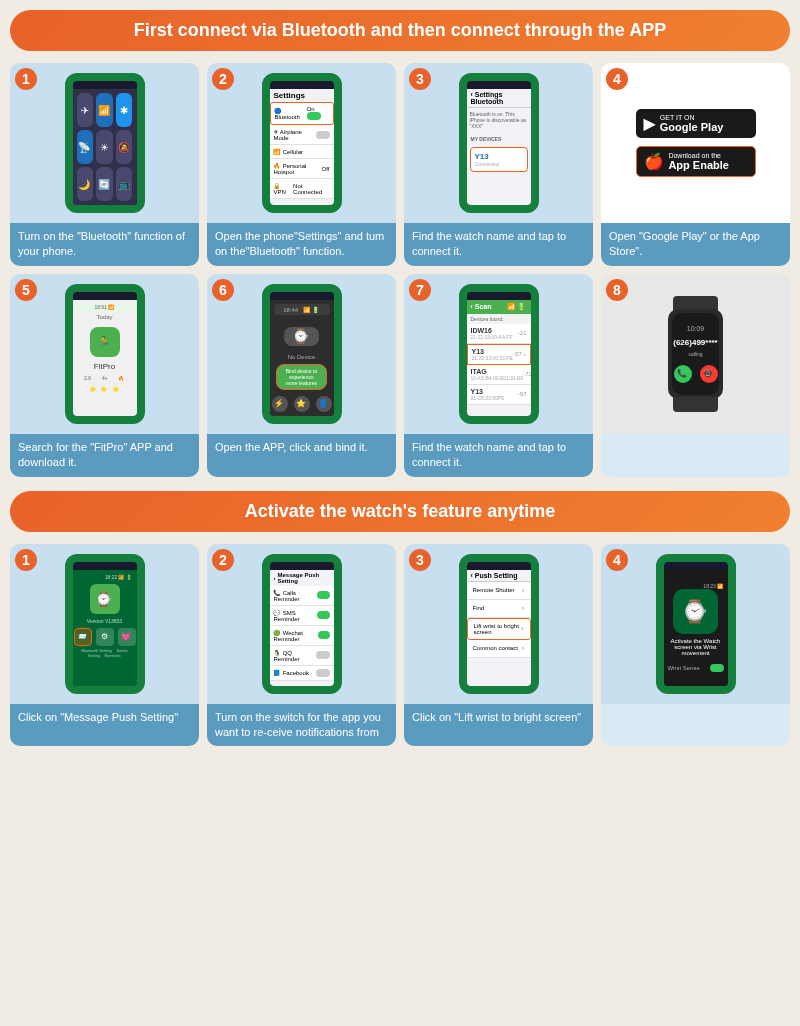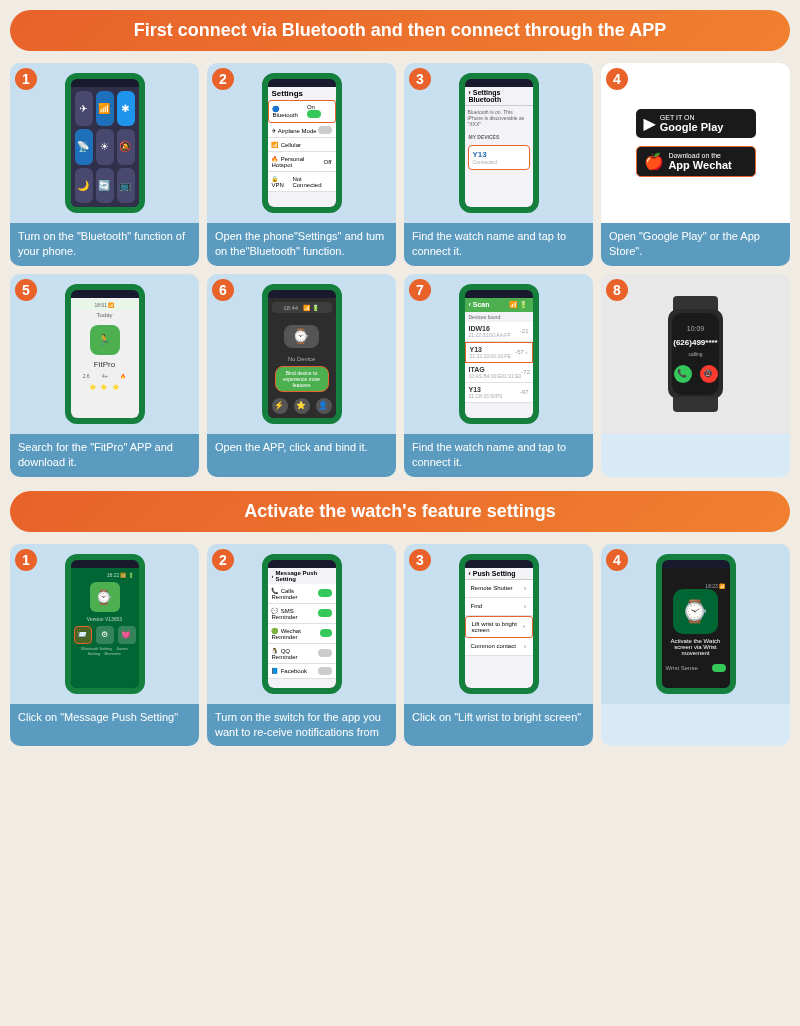--- a/index.html
+++ b/index.html
@@ -74,21 +74,21 @@
       flex: 1;
       line-height: 1.4;
     }
 
     
     .phone-mockup {
       width: 80px;
       height: 140px;
       background: #1a1a2e;
       border-radius: 12px;
-      border: 6px solid #15803d;
+      border: 8px solid #15803d;
       position: relative;
       overflow: hidden;
       display: flex;
       flex-direction: column;
     }
     .phone-notch {
       width: 30px;
       height: 8px;
       background: #1a1a2e;
       border-radius: 0 0 8px 8px;
@@ -606,21 +606,21 @@
             <span style="font-size:16px; color:white;">▶</span>
             <div class="gp-text">
               <div class="gp-small">GET IT ON</div>
               <div class="gp-big">Google Play</div>
             </div>
           </div>
           <div class="app-store-badge">
             <span style="font-size:16px; color:white;">🍎</span>
             <div class="as-text">
               <div class="as-small">Download on the</div>
-              <div class="as-big">App Wechat</div>
+              <div class="as-big">App Enable</div>
             </div>
           </div>
         </div>
       </div>
       <div class="step-desc">Open "Google Play" or the App Store".</div>
     </div>
 
     <div class="step-card">
       <div class="step-image-area">
         <span class="step-number">5</span>
@@ -740,21 +740,21 @@
           <div class="watch-band-bottom"></div>
         </div>
       </div>
     </div>
 
   </div>
 </div>
 
 <div class="bottom-section">
   <div class="section-header">
-    <span class="section-header-text">Activate the watch's feature settings</span>
+    <span class="section-header-text">Activate the watch's feature anytime</span>
   </div>
 
   <div class="steps-grid">
 
     <div class="step-card">
       <div class="step-image-area">
         <span class="step-number">1</span>
         <div class="phone-mockup">
           <div class="phone-notch"></div>
           <div class="phone-screen">

